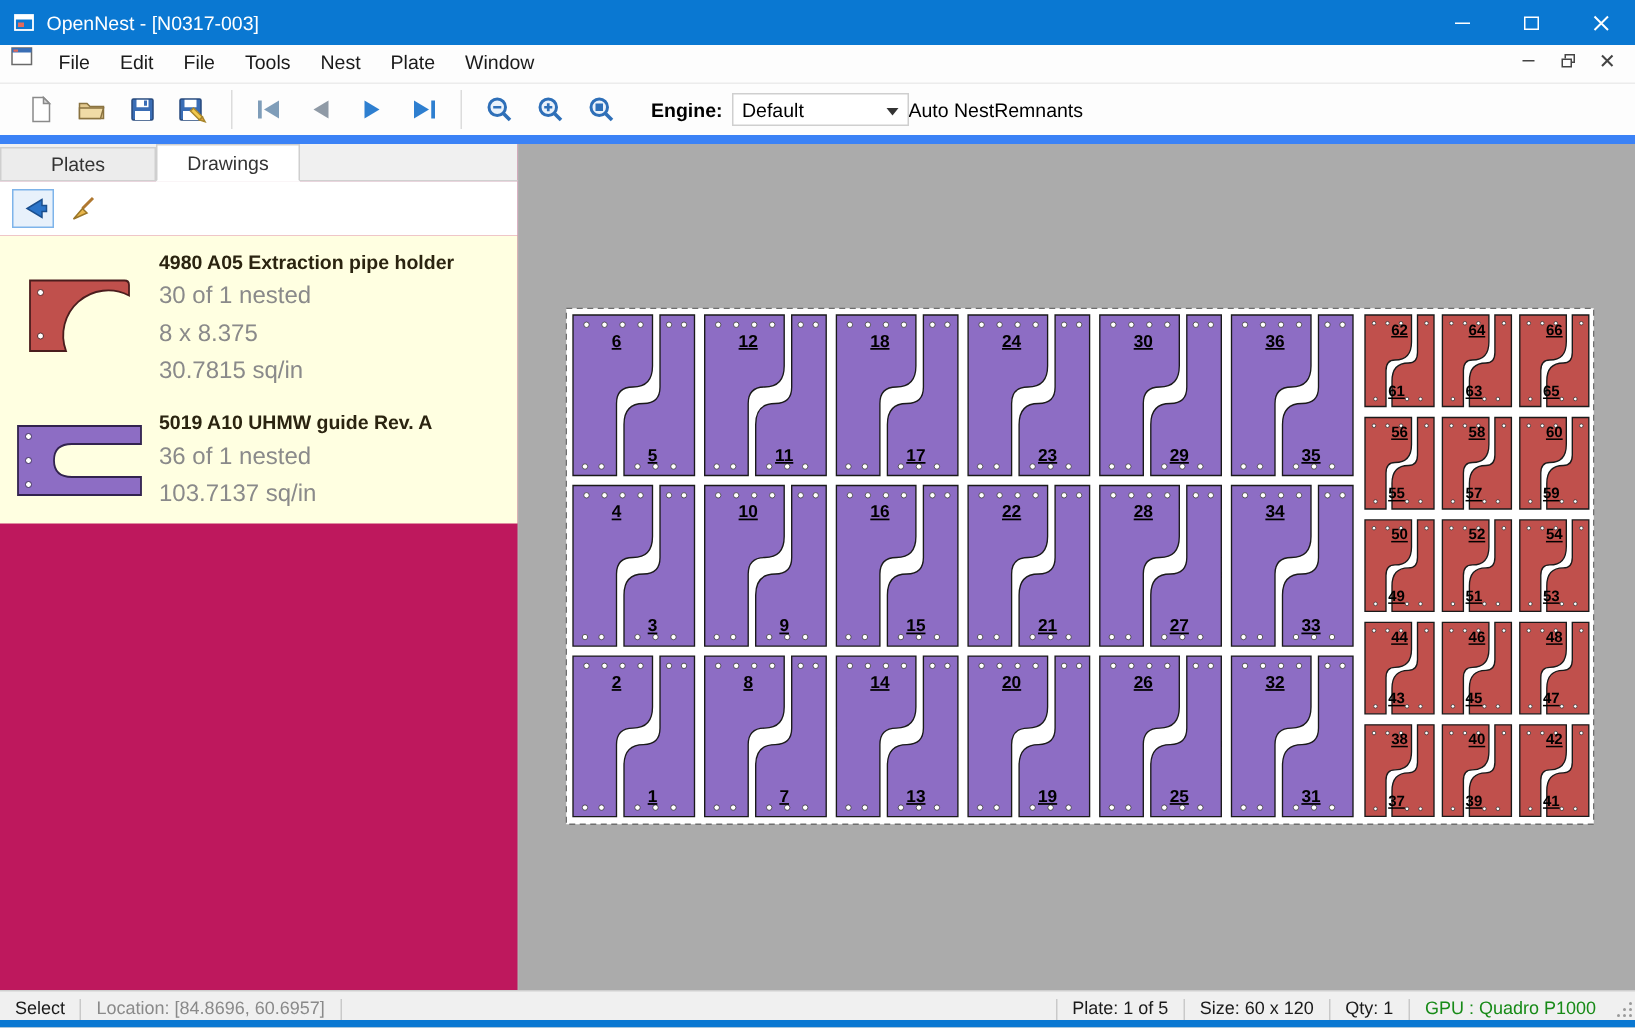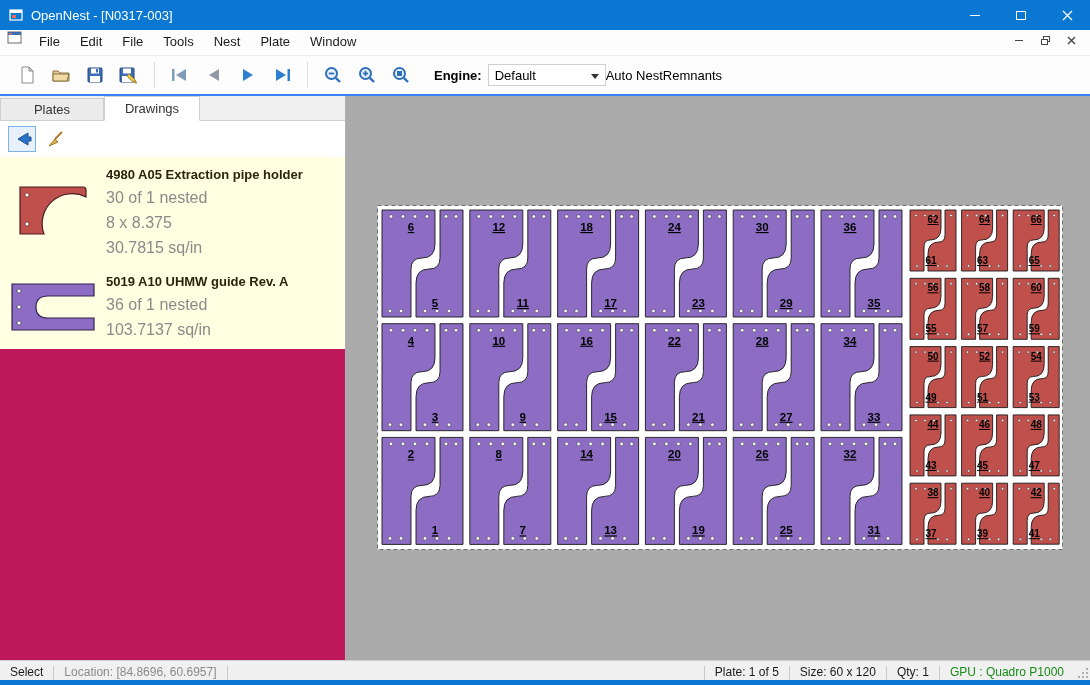--- a/index.html
+++ b/index.html
@@ -21,21 +21,21 @@
   .menu-item { padding:4px 10px; cursor:default; }
   .menu-spacer { flex:1; }
   .mdi-controls { display:flex; align-items:center; margin-right:6px; }
   .mbtn { width:26px; height:20px; display:flex; align-items:center; justify-content:center; }
   .glyph-min-s { width:8px; height:1px; background:#444; }
   .glyph-restore { position:relative; width:9px; height:9px; }
   .glyph-restore .sq1 { position:absolute; left:2px; top:0; width:7px; height:6px; border:1px solid #444; }
   .glyph-restore .sq2 { position:absolute; left:0; top:3px; width:7px; height:6px; border:1px solid #444; background:#fdfdfd; }
 
   
-  .toolbar { height:40px; background:#fdfdfd; border-bottom:2px solid #3b82f6; display:flex; align-items:center; padding-left:10px; font-size:13px; }
+  .toolbar { height:40px; background:#fdfdfd; border-bottom:6px solid #3b82f6; display:flex; align-items:center; padding-left:10px; font-size:13px; }
   .tbtn { width:34px; height:30px; display:flex; align-items:center; justify-content:center; }
   .tsep { width:1px; height:26px; background:#dcdcdc; margin:0 8px; }
   .engine-label { font-weight:bold; margin:0 6px 0 16px; }
   .combo { width:118px; height:22px; border:1px solid #cfcfcf; background:#fff; display:flex; align-items:center; padding-left:6px; position:relative; }
   .combo .caret { position:absolute; right:6px; top:9px; width:0; height:0; border-left:4px solid transparent; border-right:4px solid transparent; border-top:5px solid #333; }
   .tool-label { }
 
   
   .content { height:564px; display:flex; }
   .sidebar { width:346px; background:#be185d; border-right:1px solid #b0b0b0; display:flex; flex-direction:column; }

